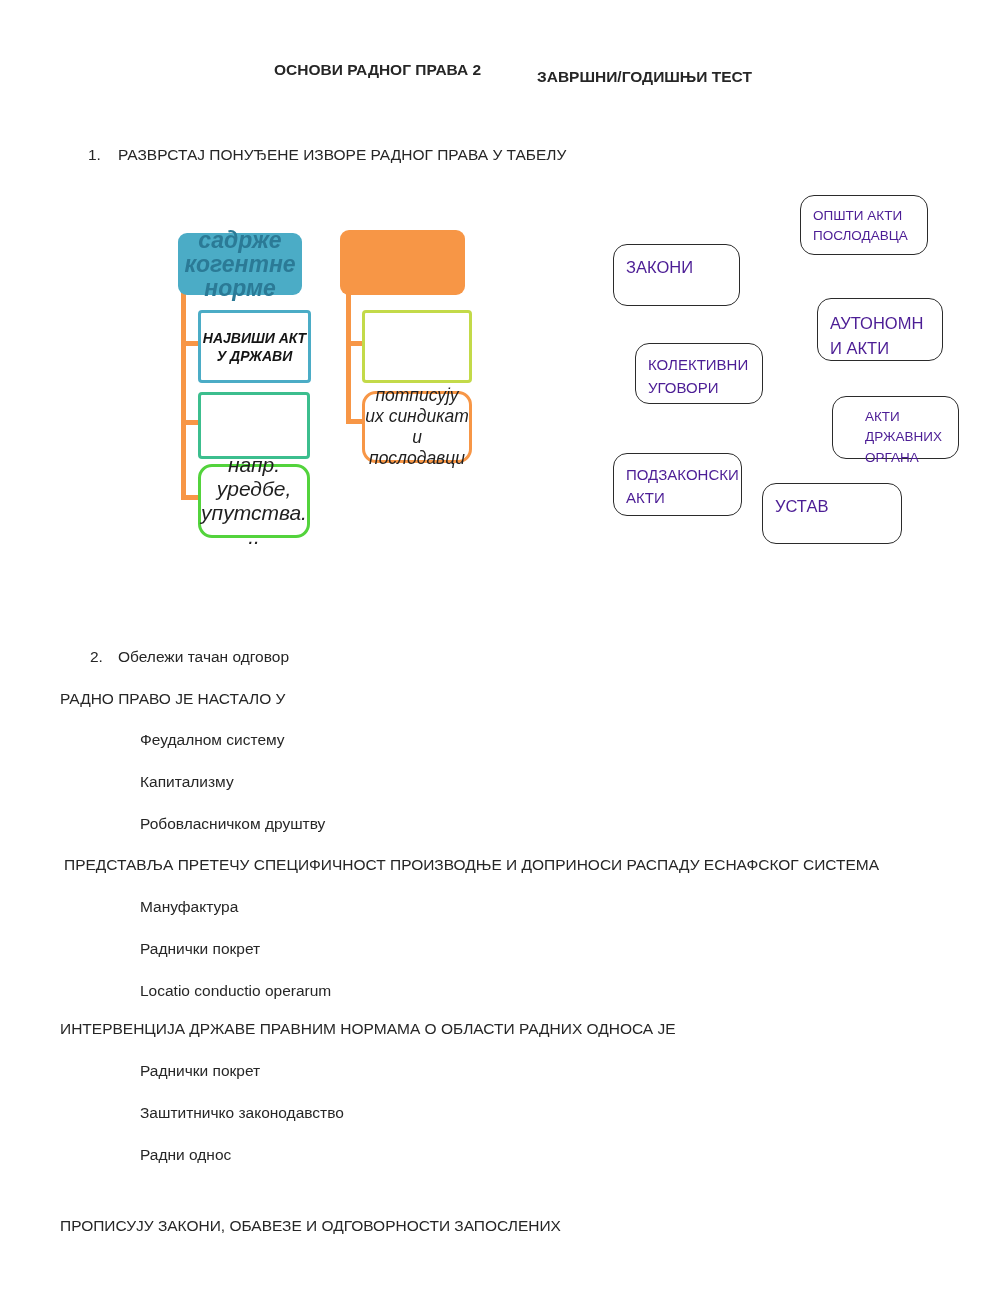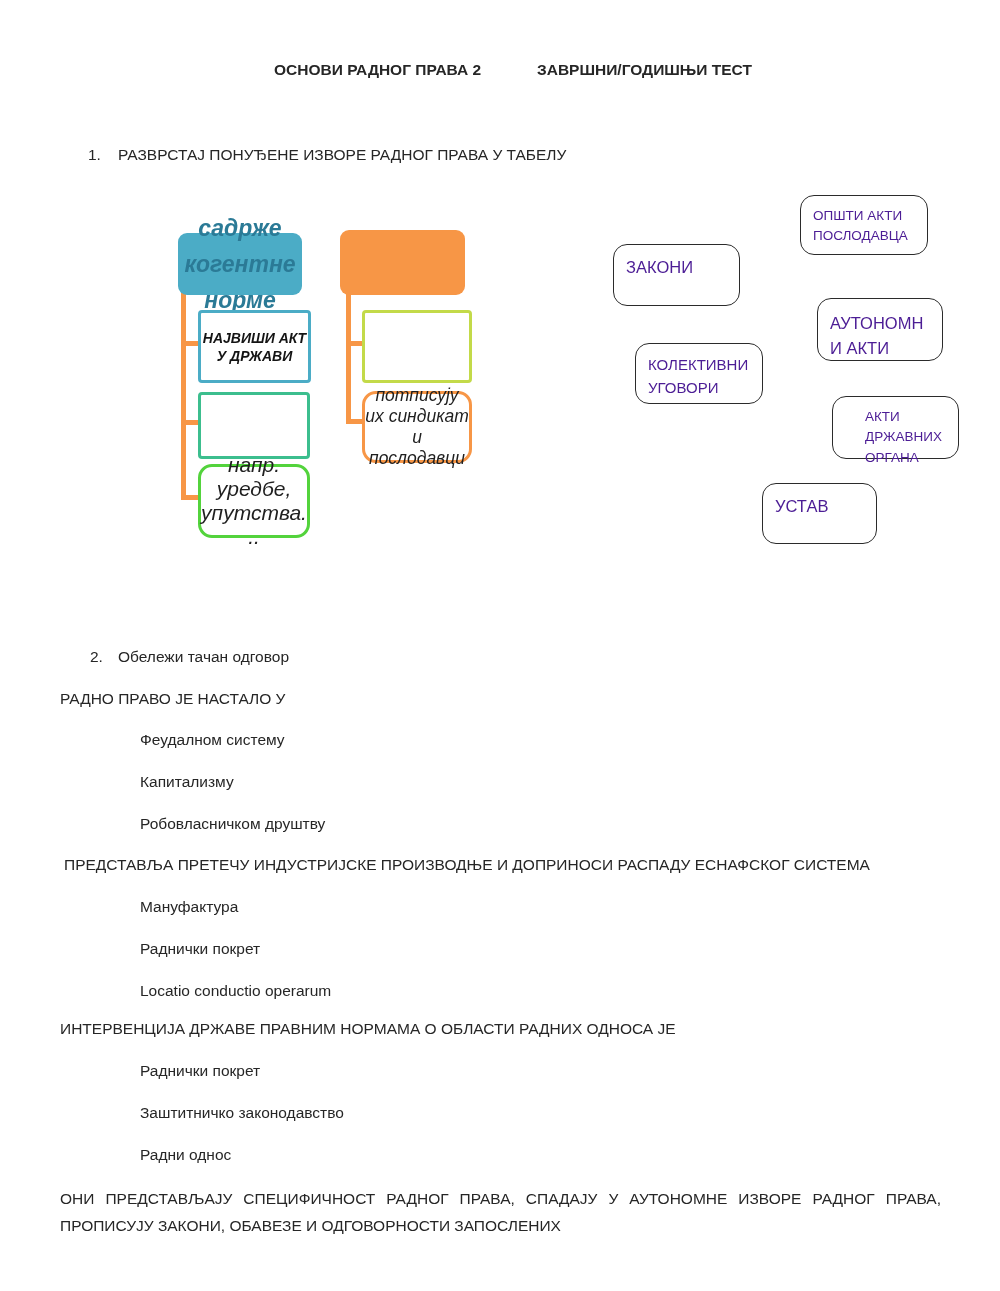--- a/index.html
+++ b/index.html
@@ -12,21 +12,21 @@
   .qline{font-size:15.5px;white-space:nowrap;}
   
   .conn{position:absolute;background:#F79646;}
   .dbox{
     position:absolute;border-radius:4px;display:flex;align-items:center;justify-content:center;
     text-align:center;overflow:visible;background:#fff;
   }
   .dbox span{display:block;width:100%;}
   .teal-root{background:#4BACC6;border-radius:9px;}
   .teal-root span{
-    font-style:italic;font-weight:bold;font-size:23px;line-height:36px;color:#2b7a96;width:130px;
+    font-style:italic;font-weight:bold;font-size:23px;line-height:24px;color:#2b7a96;width:130px;
   }
   .orange-root{background:#F79646;border-radius:9px;}
   .b-teal{border:3px solid #4BACC6;}
   .b-teal span{font-style:italic;font-weight:bold;font-size:14px;line-height:18px;color:#141414;}
   .b-emerald{border:3px solid #3CBE8E;}
   .b-green{border:3.5px solid #53D33C;border-radius:14px;}
   .b-green span{font-style:italic;font-size:21px;line-height:24px;color:#1f1f1f;}
   .b-yellow{border:3px solid #C3DA49;}
   .b-orange{border:3px solid #F79646;border-radius:14px;}
   .b-orange span{font-style:italic;font-size:17.5px;line-height:21px;color:#1f1f1f;}
@@ -43,21 +43,21 @@
   .opt{font-size:15.5px;white-space:nowrap;cursor:pointer;}
   .stmt{font-size:15.5px;width:881px;line-height:27px;}
   .just{text-align:justify;text-align-last:justify;}
 </style>
 </head>
 <body>
 
 <div class="page">
 
   <div class="abs hdr" style="left:250px;top:61px;margin-left:24px;">ОСНОВИ РАДНОГ ПРАВА 2</div>
-  <div class="abs hdr" style="left:537px;top:61px;">ЗАВРШНИ/ГОДИШЊИ ТЕСТ</div>
+  <div class="abs hdr" style="left:537px;top:68px;">ЗАВРШНИ/ГОДИШЊИ ТЕСТ</div>
 
   <div class="abs qline" style="left:88px;top:146px;">1.</div>
   <div class="abs qline" style="left:118px;top:146px;">РАЗВРСТАЈ ПОНУЂЕНЕ ИЗВОРЕ РАДНОГ ПРАВА У ТАБЕЛУ</div>
 
   <div class="conn" style="left:181px;top:293px;width:5px;height:207px;"></div>
   <div class="conn" style="left:181px;top:341px;width:18px;height:5px;"></div>
   <div class="conn" style="left:181px;top:420px;width:18px;height:5px;"></div>
   <div class="conn" style="left:181px;top:495px;width:18px;height:5px;"></div>
   <div class="conn" style="left:346px;top:293px;width:5px;height:131px;"></div>
   <div class="conn" style="left:346px;top:341px;width:18px;height:5px;"></div>
@@ -83,36 +83,36 @@
 
   <div class="dbox b-orange" style="left:362px;top:391px;width:104px;height:66px;">
     <span>потписују их синдикат и послодавци</span>
   </div>
 
   <div class="taglabel fs14" style="left:800px;top:195px;width:128px;height:60px;">ОПШТИ АКТИ ПОСЛОДАВЦА</div>
   <div class="taglabel fs16" style="left:613px;top:244px;width:127px;height:62px;">ЗАКОНИ</div>
   <div class="taglabel fs16 break-mid" style="left:817px;top:298px;width:126px;height:63px;padding:12px;">АУТОНОМНИ АКТИ</div>
   <div class="taglabel fs15" style="left:635px;top:343px;width:128px;height:61px;">КОЛЕКТИВНИ УГОВОРИ</div>
   <div class="taglabel fs14" style="left:832px;top:396px;width:127px;height:63px;padding-left:32px;">АКТИ ДРЖАВНИХ ОРГАНА</div>
-  <div class="taglabel fs16" style="left:762px;top:483px;width:115px;height:61px;">УСТАВ</div>
+  <div class="taglabel fs15" style="left:613px;top:453px;width:129px;height:63px;">ПОДЗАКОНСКИ АКТИ</div>
+  <div class="taglabel fs16" style="left:762px;top:483px;width:140px;height:61px;">УСТАВ</div>
 
   <div class="abs qline" style="left:90px;top:648px;">2.</div>
   <div class="abs qline" style="left:118px;top:648px;">Обележи тачан одговор</div>
 
   <div class="abs qline" style="left:60px;top:690px;">РАДНО ПРАВО ЈЕ НАСТАЛО У</div>
   <div class="abs opt" style="left:140px;top:731px;">Феудалном систему</div>
   <div class="abs opt" style="left:140px;top:773px;">Капитализму</div>
   <div class="abs opt" style="left:140px;top:815px;">Робовласничком друштву</div>
 
-  <div class="abs qline" style="left:64px;top:856px;">ПРЕДСТАВЉА ПРЕТЕЧУ ИНДУСТРИЈСКЕ ПРОИЗВОДЊЕ И ДОПРИНОСИ РАСПАДУ ЕСНАФСКОГ СИСТЕМА</div>
+  <div class="abs qline" style="left:64px;top:856px;">ПРЕДСТАВЉА ПРЕТЕЧУ СПЕЦИФИЧНОСТ ПРОИЗВОДЊЕ И ДОПРИНОСИ РАСПАДУ ЕСНАФСКОГ СИСТЕМА</div>
   <div class="abs opt" style="left:140px;top:898px;">Мануфактура</div>
   <div class="abs opt" style="left:140px;top:940px;">Раднички покрет</div>
   <div class="abs opt" style="left:140px;top:982px;">Locatio conductio operarum</div>
 
   <div class="abs qline" style="left:60px;top:1020px;">ИНТЕРВЕНЦИЈА ДРЖАВЕ ПРАВНИМ НОРМАМА О ОБЛАСТИ РАДНИХ ОДНОСА ЈЕ</div>
   <div class="abs opt" style="left:140px;top:1062px;">Раднички покрет</div>
   <div class="abs opt" style="left:140px;top:1104px;">Заштитничко законодавство</div>
   <div class="abs opt" style="left:140px;top:1146px;">Радни однос</div>
 
-  <div class="abs stmt just" style="left:60px;top:1185px;">ОНИ ПРЕДСТАВЉАЈУ СПЕЦИФИЧНОСТ РАДНОГ ПРАВА, СПАДАЈУ У АУТОНОМНЕ ИЗВОРЕ РАДНОГ ПРАВА,</div>
   <div class="abs stmt" style="left:60px;top:1212px;">ПРОПИСУЈУ ЗАКОНИ, ОБАВЕЗЕ И ОДГОВОРНОСТИ ЗАПОСЛЕНИХ</div>
 
 </div>
 
 </body></html>

